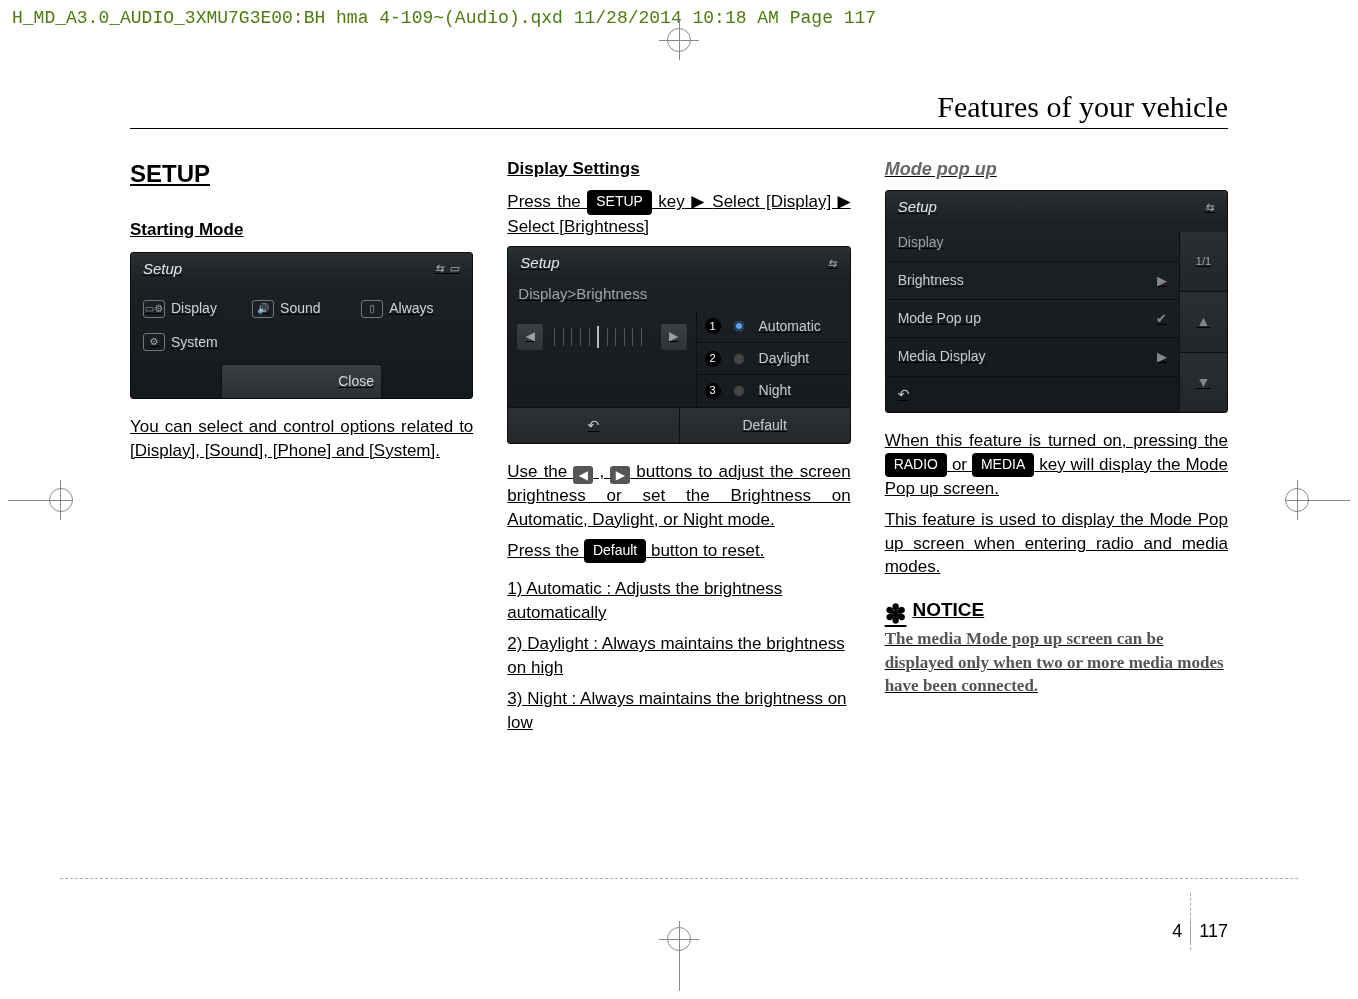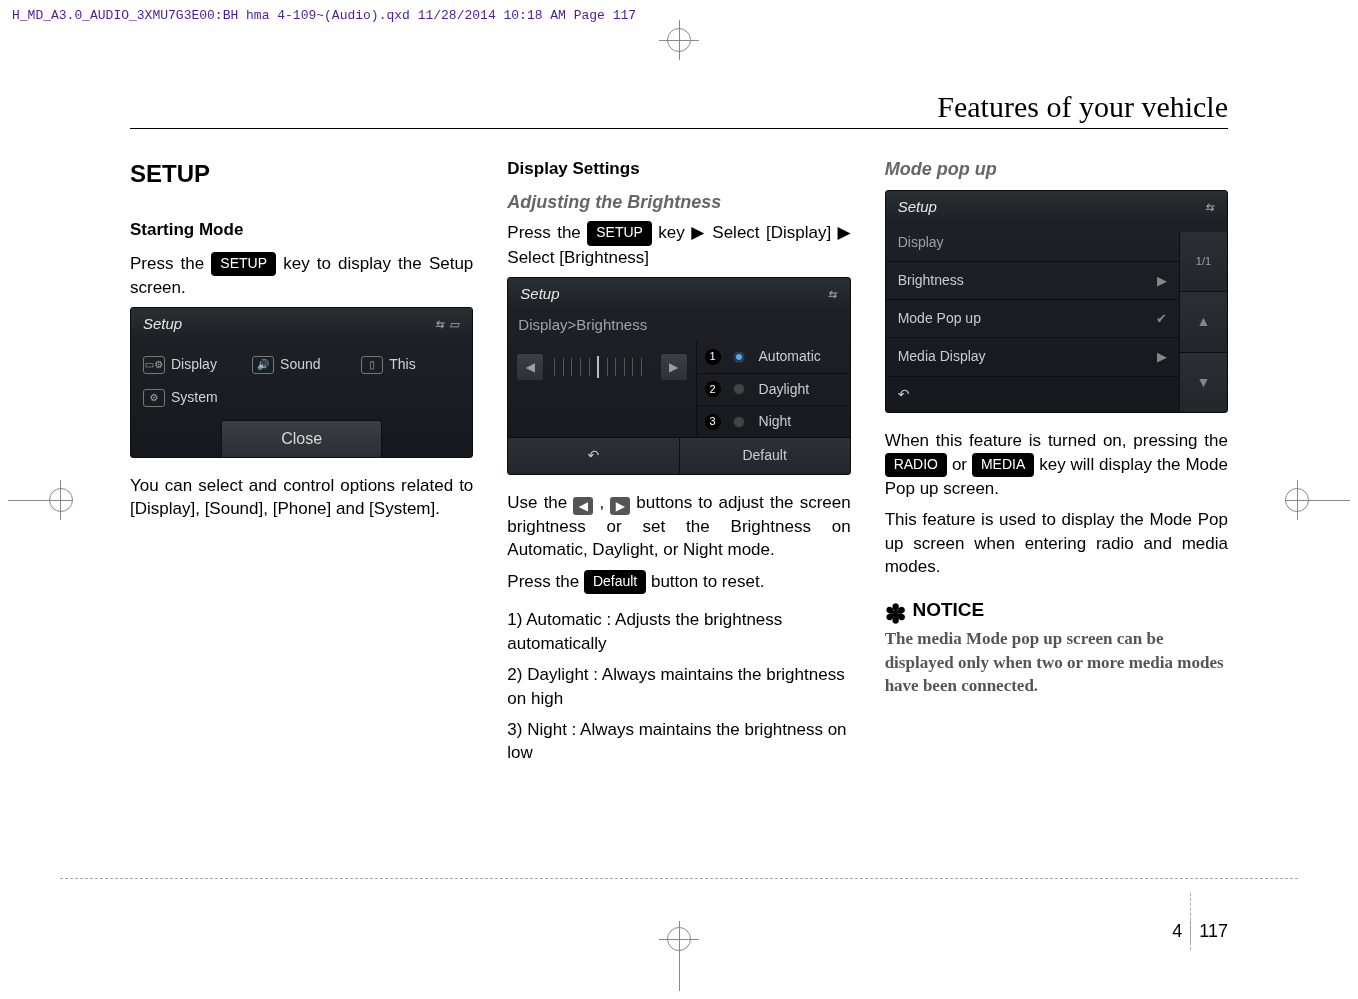--- a/index.html
+++ b/index.html
@@ -8,22 +8,22 @@
     background: #fff;
     width: 1358px;
     height: 999px;
     position: relative;
     color: #000;
   }
   .print-header {
     position: absolute;
     top: 8px; left: 12px;
     font-family: "Courier New", monospace;
-    font-size: 13px;
-    color: #4c1d95;
+    font-size: 18px;
+    color: #4d7c0f;
   }
   .top-crop {
     position: absolute;
     top: 20px; left: 50%; transform: translateX(-50%);
     width: 40px; height: 40px;
     pointer-events: none;
   }
   .top-crop::before, .top-crop::after {
     content: ""; position: absolute; background: #888;
   }
@@ -91,20 +91,21 @@
     text-align: right;
     color: #000;
     padding-bottom: 4px;
     border-bottom: 1px solid #000;
     margin-bottom: 28px;
   }
 
   .cols {
     display: flex;
     gap: 34px;
+    text-decoration: underline;
   }
   .col { flex: 1; font-size: 17px; line-height: 1.38; color:#000; }
 
   h2.main { font-size: 24px; font-weight: 700; margin-bottom: 28px; }
   h3.sub { font-size: 17px; font-weight: 700; margin-top: 14px; margin-bottom: 10px; }
   h4.sub2 { font-size: 18px; font-weight: 700; font-style: italic; color:#666; margin-bottom: 6px; }
 
   p { margin: 0 0 8px 0; }
   .just { text-align: justify; }
 
@@ -149,21 +150,21 @@
   .ss-grid {
     display:grid; grid-template-columns: repeat(3, 1fr); gap:6px;
   }
   .ss-tile {
     display:flex; align-items:center; gap:6px;
     color:#d0d3d6; font-size:14px; padding:4px 2px;
   }
   .ss-tile .tic { width:22px; height:18px; border:1px solid #777; border-radius:3px; display:flex; align-items:center; justify-content:center; font-size:10px; color:#aaa; }
   .ss-close {
     background: linear-gradient(#3a3f44,#2b2f33);
-    text-align:center; padding:7px; font-size:16px; color:#d8d8d8;
+    text-align:right; padding:7px; font-size:14px; color:#d8d8d8;
     border-top:1px solid #0e1012;
     margin: 8px -10px -10px -10px;
     width: 50%; margin-left:auto; margin-right:auto;
     border-left:1px solid #0e1012; border-right:1px solid #0e1012;
     border-radius:3px 3px 0 0;
   }
 
   .ss2 .row {
     display:flex; align-items:center; gap:8px;
     padding:6px 8px; border-top:1px solid #0d0f12;
@@ -272,58 +273,54 @@
 
 <div class="page-frame">
 
   <div class="section-head">Features of your vehicle</div>
 
   <div class="cols">
 
     <div class="col">
       <h2 class="main">SETUP</h2>
       <h3 class="sub">Starting Mode</h3>
-      <p class="just">
-        <span>Press the </span><span class="pill">SETUP</span><span> key to display the Setup screen.</span>
-      </p>
 
       <div class="screenshot">
         <div class="ss-title">
           <span>Setup</span>
           <span class="stat-icons">⇆ ▭</span>
         </div>
         <div class="ss-body">
           <div class="ss-grid">
             <div class="ss-tile">
               <span class="tic">▭⚙</span>
               <span>Display</span>
             </div>
             <div class="ss-tile">
               <span class="tic">🔊</span>
               <span>Sound</span>
             </div>
             <div class="ss-tile">
               <span class="tic">▯</span>
-              <span>This</span>
+              <span>Always</span>
             </div>
             <div class="ss-tile">
               <span class="tic">⚙</span>
               <span>System</span>
             </div>
           </div>
           <div class="ss-close">Close</div>
         </div>
       </div>
 
       <p class="just">You can select and control options related to [Display], [Sound], [Phone] and [System].</p>
     </div>
 
     <div class="col">
       <h3 class="sub" style="margin-top:0">Display Settings</h3>
-      <h4 class="sub2">Adjusting the Brightness</h4>
       <p class="just">
         <span>Press the </span><span class="pill">SETUP</span><span> key</span><span> ▶ </span><span>Select [Display] </span><span>▶ </span><span>Select [Brightness]</span>
       </p>
 
       <div class="screenshot ss2">
         <div class="ss-title">
           <span>Setup</span>
           <span class="stat-icons">⇆</span>
         </div>
         <div class="breadcrumb">Display&gt;Brightness</div>

